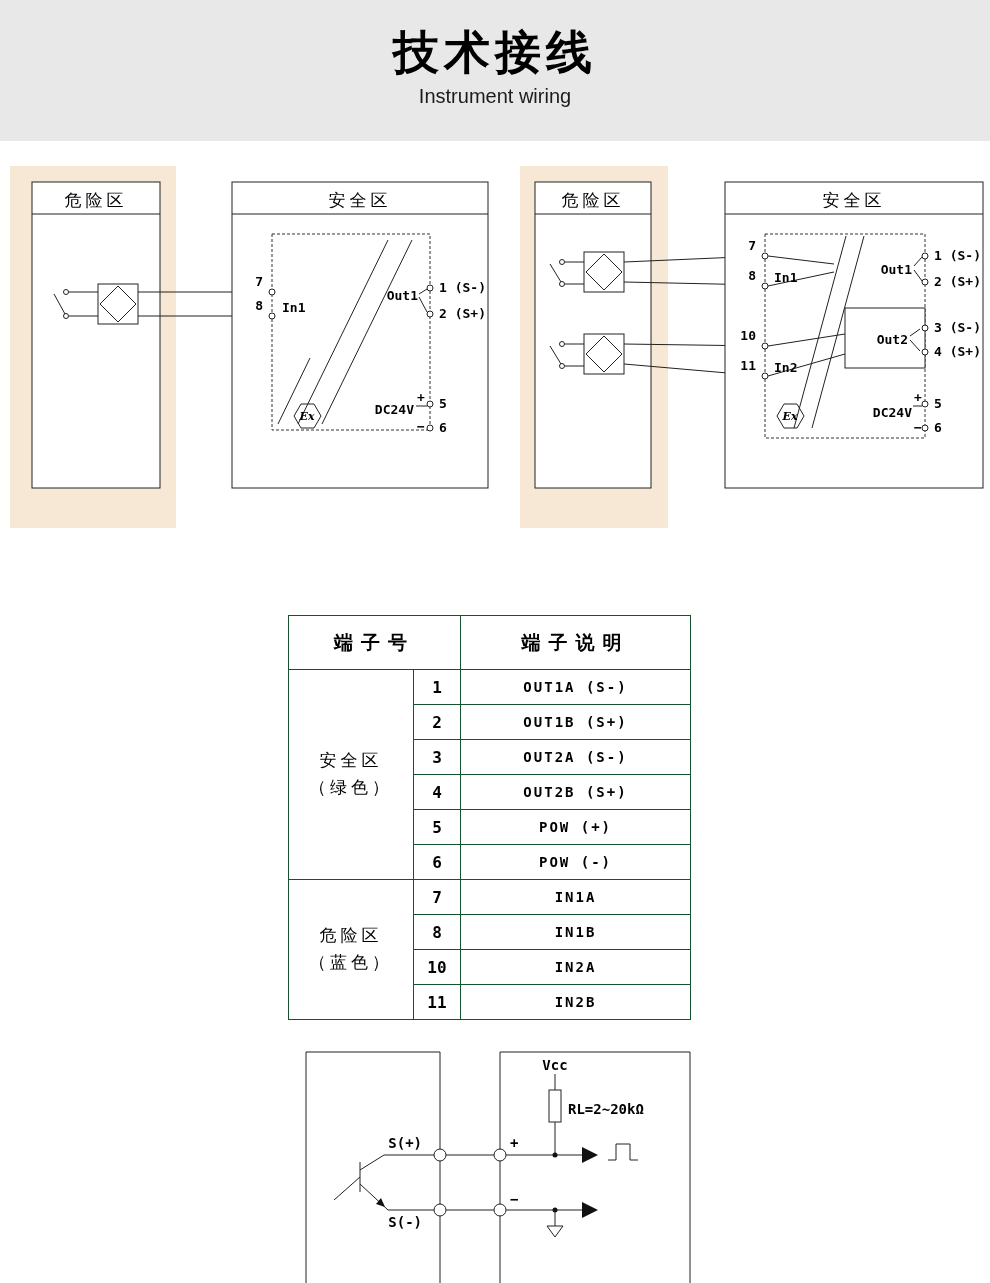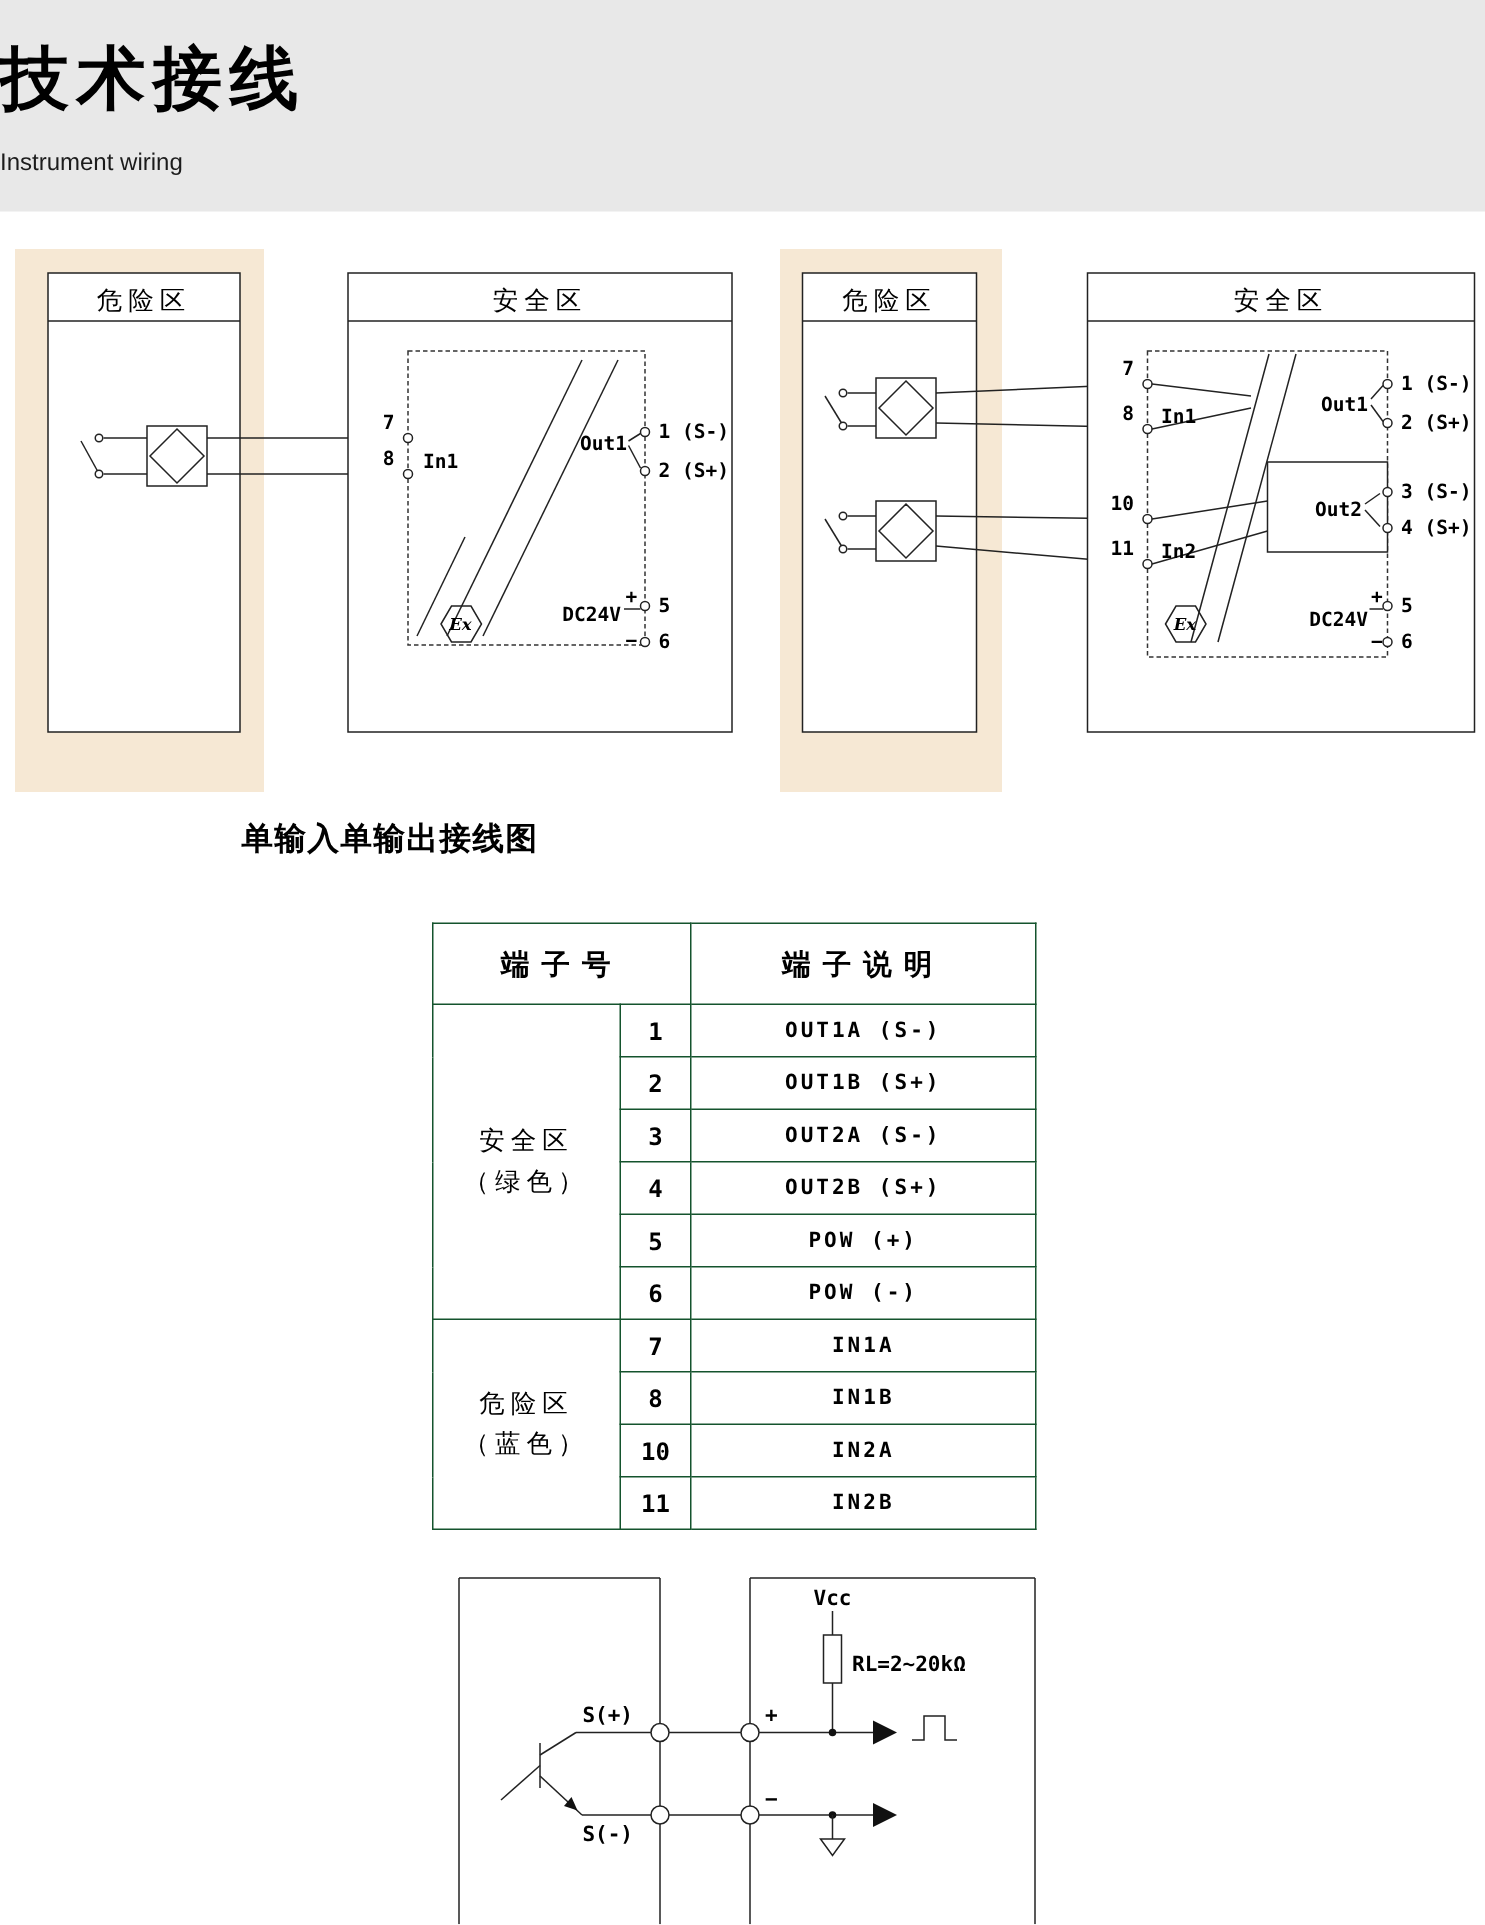--- a/index.html
+++ b/index.html
@@ -5,26 +5,26 @@
   * { margin:0; padding:0; box-sizing:border-box; }
   html,body { background:#fff; }
   .page {
     position:relative; width:990px; height:1283px; margin:0 auto;
     background:#fff; color:#000; overflow:hidden;
     font-family:"Liberation Sans", sans-serif;
   }
   
   .header {
     position:absolute; left:0; top:0; width:990px; height:141px;
-    background:#e8e8e8; text-align:left;
+    background:#e8e8e8; text-align:center;
   }
   .header .title {
     padding-top:22px; font-size:46px; font-weight:bold; letter-spacing:5px;
   }
-  .header .subtitle { margin-top:16px; font-size:16px; color:#1c1c1c; }
+  .header .subtitle { margin-top:1px; font-size:20px; color:#1c1c1c; }
 
   
   .dwg { position:absolute; }
   .dwg line, .dwg polyline, .dwg path { stroke:#222; stroke-width:1; fill:none; }
   .dwg rect.box   { fill:#fff; stroke:#222; stroke-width:1; }
   .dwg rect.dash  { fill:none; stroke:#333; stroke-width:1; stroke-dasharray:3 2; }
   .dwg rect.rbody { fill:#fff; stroke:#222; stroke-width:1; }
   .dwg polygon.ln { fill:none; stroke:#222; stroke-width:1; }
   .dwg polygon.arr{ fill:#111; stroke:none; }
   .dwg circle.oc  { fill:#fff; stroke:#222; stroke-width:1; }
@@ -218,21 +218,20 @@
     <text class="mono" x="398" y="266">−</text>
     <circle class="oc" cx="409" cy="262" r="3"></circle>
     <text class="mono" x="418" y="266">6</text>
 
     <g>
       <polygon class="ln" points="261,250 268,238 281,238 288,250 281,262 268,262"></polygon>
       <text class="ex" x="274" y="254" text-anchor="middle">Ex</text>
     </g>
   </svg>
 
-  <div class="caption left">单输入单输出接线图</div>
 
   <table class="terminal-table">
     <colgroup>
         <col style="width:125px">
         <col style="width:47px">
         <col style="width:230px">
       </colgroup>
     <tbody>
       <tr>
         <th colspan="2">端子号</th>

